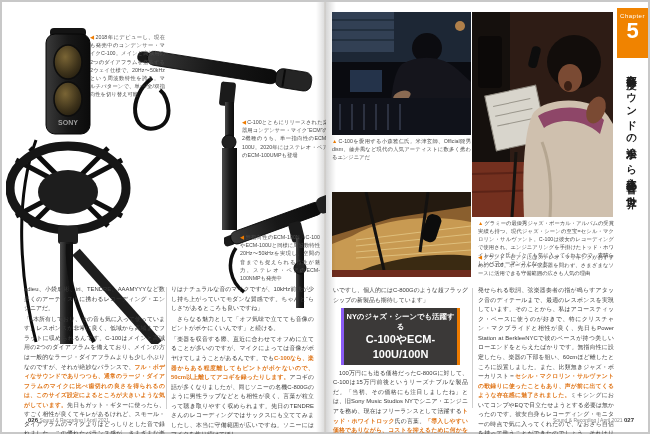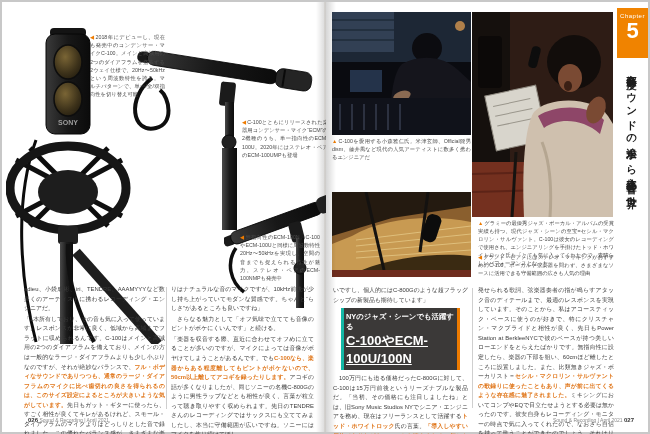--- a/index.html
+++ b/index.html
@@ -23,24 +23,24 @@
   .bodycol p.noindent{text-indent:0;}
   .hl{color:#e0761a;font-weight:bold;}
   .name-hl{color:#e0761a;font-weight:bold;}
   .colrule{width:1px;background:#cfcfcf;}
   
   .chapter-tab{background:#f08300;color:#ffffff;text-align:center;}
   .chapter-tab .ch-label{display:block;font-size:6px;letter-spacing:.5px;padding-top:5px;}
   .chapter-tab .ch-num{display:block;font-size:22px;font-weight:bold;line-height:1.1;}
   .v-headline{writing-mode:vertical-rl;font-size:10.5px;font-weight:bold;color:#1e1e1e;
               letter-spacing:1.5px;}
-  .section-box{background:#3b3938;border-left:3px solid #14b8a6;border-right:3px solid #ee7b00;
-               color:#ffffff;text-align:left;padding:4px 2px 3px 2px;}
+  .section-box{background:#3b3938;border-left:3px solid #8b5cf6;border-right:3px solid #ee7b00;
+               color:#ffffff;text-align:center;padding:4px 2px 3px 2px;}
   .section-box .sb1{display:block;font-size:7.4px;font-weight:bold;line-height:1.35;}
-  .section-box .sb2{display:block;font-size:13px;font-weight:bold;line-height:1.35;text-decoration:underline;}
+  .section-box .sb2{display:block;font-size:11px;font-weight:bold;line-height:1.35;}
   
   .footer{font-size:5px;color:#8a8a8a;}
   .footer .pnum{font-weight:bold;color:#333;font-size:6px;}
   
   .photo{overflow:hidden;}
   svg{display:block;}
 </style>
 </head>
 <body>
 

